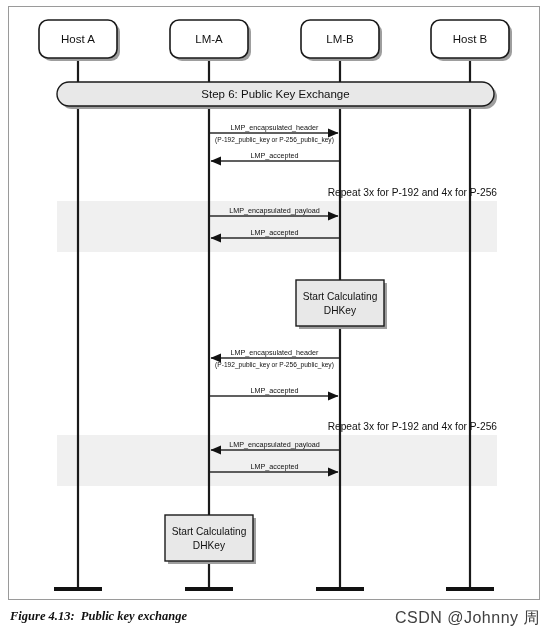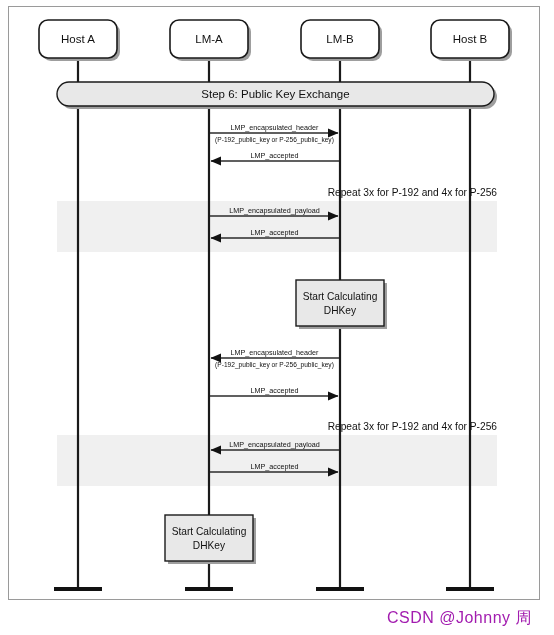--- a/index.html
+++ b/index.html
@@ -69,23 +69,23 @@
 
   
   .caption {
     position:absolute; left:10px; top:609px;
     font-family:"Liberation Serif", serif;
     font-style:italic; font-weight:bold;
     font-size:12.5px; color:#111;
     white-space:pre;
   }
   .watermark {
-    position:absolute; right:22px; top:608px;
+    position:absolute; right:14px; top:608px;
     font-family:"Liberation Sans", sans-serif;
-    font-size:16px; color:#a21caf;
+    font-size:16px; color:#404040;
     letter-spacing:0.5px;
     white-space:pre;
   }
 </style>
 </head>
 <body>
 
 <div id="root">
 
   <div class="figure-frame"></div>
@@ -165,15 +165,16 @@
         <rect x="296" y="280" width="88" height="46" class="note-box"></rect>
         <text x="340" y="300" class="note-text">Start Calculating</text>
         <text x="340" y="314" class="note-text">DHKey</text>
         <rect x="168" y="518" width="88" height="46" class="note-shadow"></rect>
         <rect x="165" y="515" width="88" height="46" class="note-box"></rect>
         <text x="209" y="535" class="note-text">Start Calculating</text>
         <text x="209" y="549" class="note-text">DHKey</text>
       </g>
   </svg>
 
+  <div class="caption">Figure 4.13:  Public key exchange</div>
   <div class="watermark">CSDN @Johnny 周</div>
 
 </div>
 
 </body></html>

